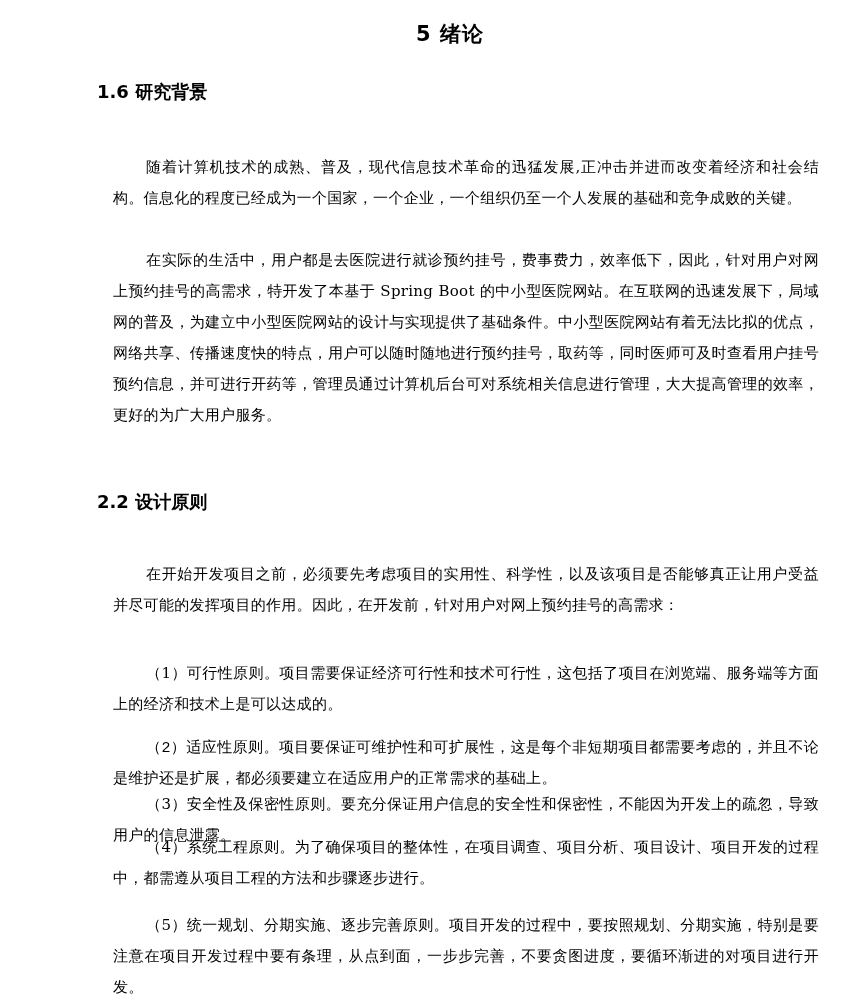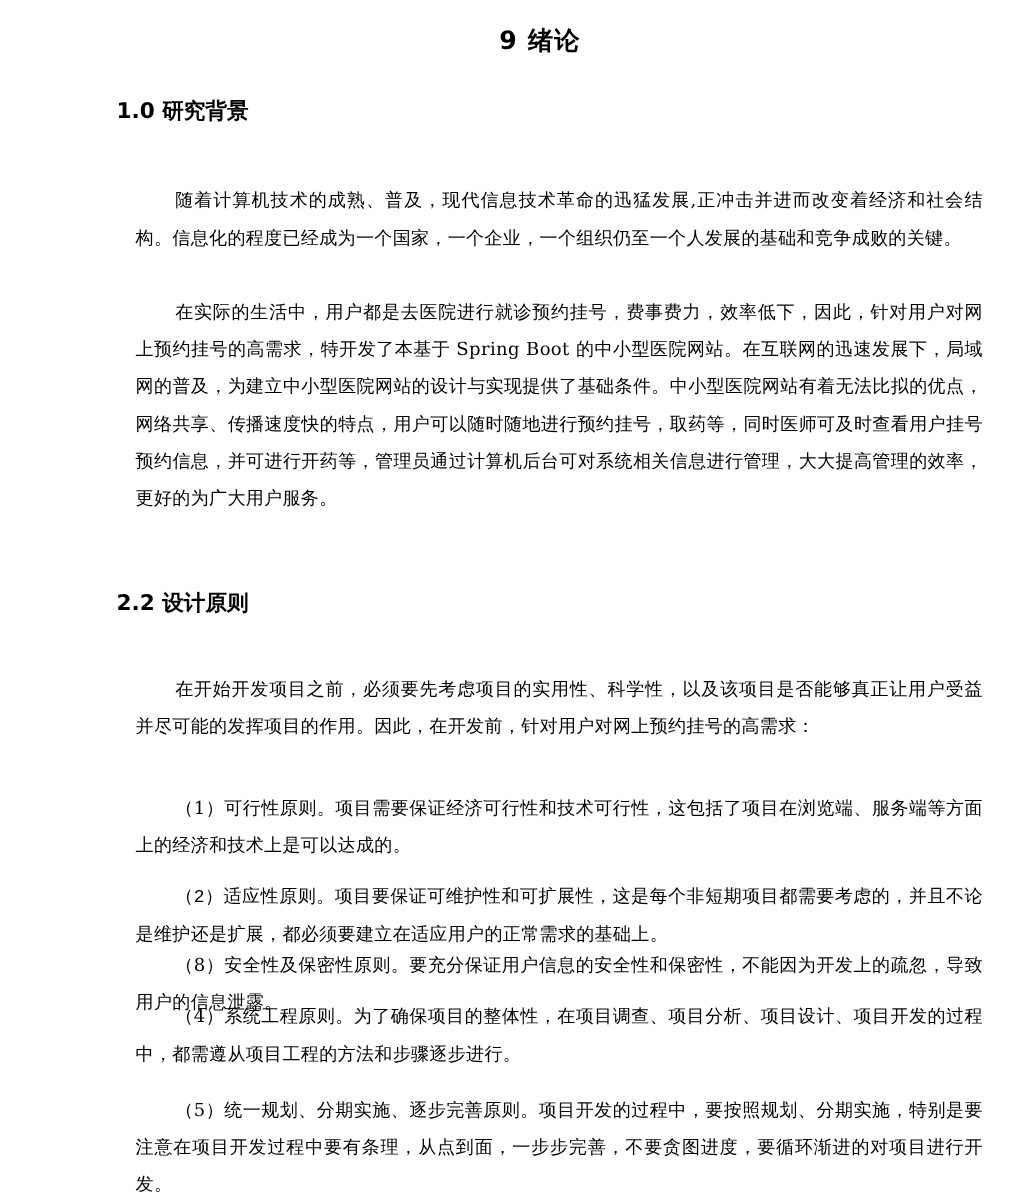--- a/index.html
+++ b/index.html
@@ -51,28 +51,28 @@
       text-align: justify;
       text-justify: inter-character;
       margin: 16px;
       letter-spacing: 0.3px;
     }
   </style>
 </head>
 <body>
 
 <div class="page">
-  <h1 class="chapter-title">9  绪论</h1>
+  <h1 class="chapter-title">5  绪论</h1>
 
-  <h2 class="section-title" style="top:80px;">1.0 研究背景</h2>
+  <h2 class="section-title" style="top:80px;">1.6 研究背景</h2>
 
   <p class="para" style="top:136px;">随着计算机技术的成熟、普及，现代信息技术革命的迅猛发展,正冲击并进而改变着经济和社会结构。信息化的程度已经成为一个国家，一个企业，一个组织仍至一个人发展的基础和竞争成败的关键。</p>
   <p class="para" style="top:229px;">在实际的生活中，用户都是去医院进行就诊预约挂号，费事费力，效率低下，因此，针对用户对网上预约挂号的高需求，特开发了本基于 Spring Boot 的中小型医院网站。在互联网的迅速发展下，局域网的普及，为建立中小型医院网站的设计与实现提供了基础条件。中小型医院网站有着无法比拟的优点，网络共享、传播速度快的特点，用户可以随时随地进行预约挂号，取药等，同时医师可及时查看用户挂号预约信息，并可进行开药等，管理员通过计算机后台可对系统相关信息进行管理，大大提高管理的效率，更好的为广大用户服务。</p>
 
   <h2 class="section-title" style="top:490px;">2.2 设计原则</h2>
 
   <p class="para" style="top:543px;">在开始开发项目之前，必须要先考虑项目的实用性、科学性，以及该项目是否能够真正让用户受益并尽可能的发挥项目的作用。因此，在开发前，针对用户对网上预约挂号的高需求：</p>
   <p class="para" style="top:642px;">（1）可行性原则。项目需要保证经济可行性和技术可行性，这包括了项目在浏览端、服务端等方面上的经济和技术上是可以达成的。</p>
   <p class="para" style="top:717px;font-family:Liberation Mono, monospace;">（2）适应性原则。项目要保证可维护性和可扩展性，这是每个非短期项目都需要考虑的，并且不论是维护还是扩展，都必须要建立在适应用户的正常需求的基础上。</p>
-  <p class="para" style="top:773px;">（8）安全性及保密性原则。要充分保证用户信息的安全性和保密性，不能因为开发上的疏忽，导致用户的信息泄露。</p>
+  <p class="para" style="top:773px;">（3）安全性及保密性原则。要充分保证用户信息的安全性和保密性，不能因为开发上的疏忽，导致用户的信息泄露。</p>
   <p class="para" style="top:816px;">（4）系统工程原则。为了确保项目的整体性，在项目调查、项目分析、项目设计、项目开发的过程中，都需遵从项目工程的方法和步骤逐步进行。</p>
   <p class="para" style="top:894px;">（5）统一规划、分期实施、逐步完善原则。项目开发的过程中，要按照规划、分期实施，特别是要注意在项目开发过程中要有条理，从点到面，一步步完善，不要贪图进度，要循环渐进的对项目进行开发。</p>
 </div>
 
 </body></html>

